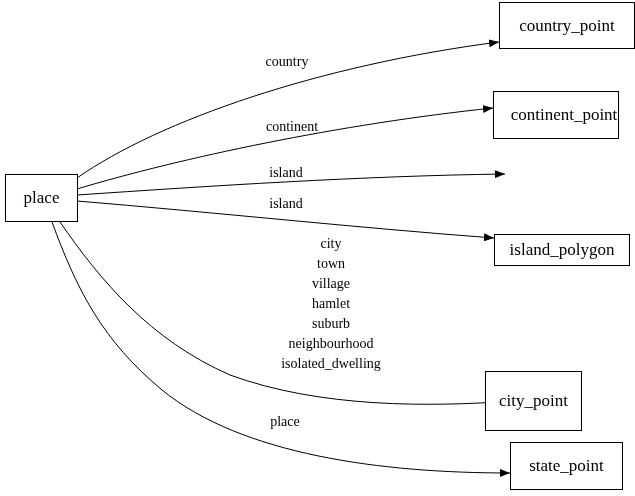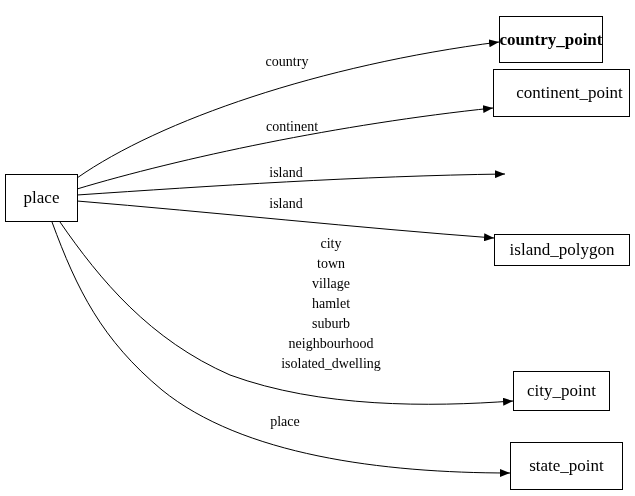--- a/index.html
+++ b/index.html
@@ -62,34 +62,34 @@
     <path class="edge" d="M 77,195 C 210,186 360,176 505,174" marker-end="url(#arrow)"></path>
     <path class="edge" d="M 77,201 C 210,212 360,228 494,238" marker-end="url(#arrow)"></path>
     <path class="edge" d="M 60,222 C 100,280 150,340 230,375 C 320,408 430,407 513,401" marker-end="url(#arrow)"></path>
     <path class="edge" d="M 52,222 C 77,290 102,340 162,390 C 242,455 382,473 510,473" marker-end="url(#arrow)"></path>
   </svg>
 
   <div class="node" style="left:5px; top:174px; width:73px; height:48px;">
     <span>place</span>
   </div>
 
-  <div class="node" style="left:499px; top:16px; width:104px; height:47px;font-weight:bold;">
+  <div class="node" style="left:499px; top:2px; width:136px; height:47px;">
     <span>country_point</span>
   </div>
 
-  <div class="node" style="left:493px; top:69px; width:137px; height:48px;padding-left:16px;">
+  <div class="node" style="left:493px; top:91px; width:126px; height:48px;padding-left:16px;">
     <span>continent_point</span>
   </div>
 
 
   <div class="node" style="left:494px; top:234px; width:136px; height:32px;">
     <span>island_polygon</span>
   </div>
 
-  <div class="node" style="left:513px; top:371px; width:97px; height:40px;">
+  <div class="node" style="left:485px; top:371px; width:97px; height:60px;">
     <span>city_point</span>
   </div>
 
   <div class="node" style="left:510px; top:442px; width:113px; height:48px;">
     <span>state_point</span>
   </div>
 
   <div class="edge-label" style="left:287px; top:62px;">country</div>
 
   <div class="edge-label" style="left:292px; top:127px;">continent</div>

